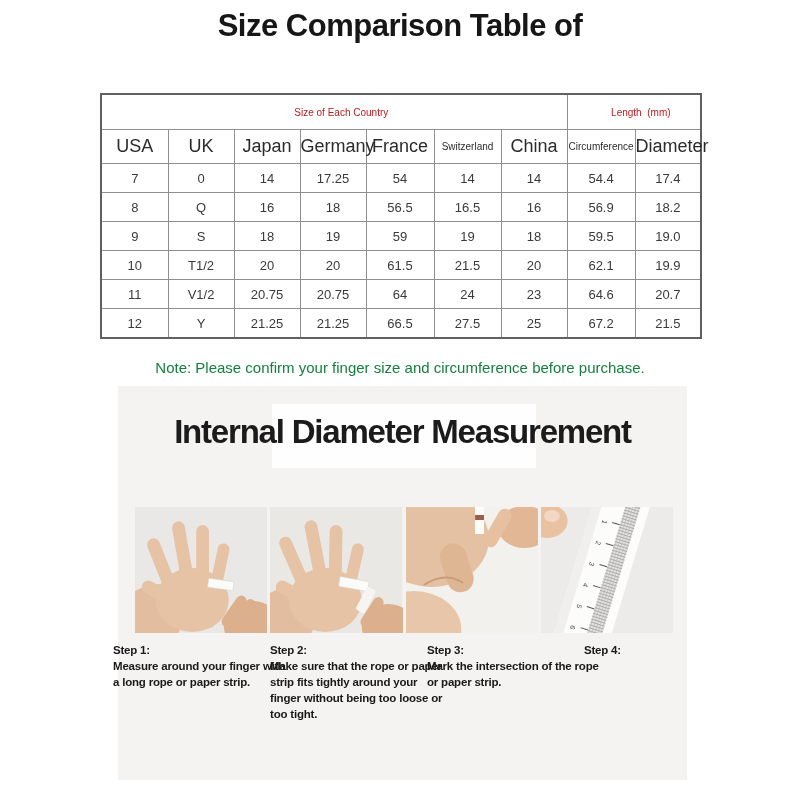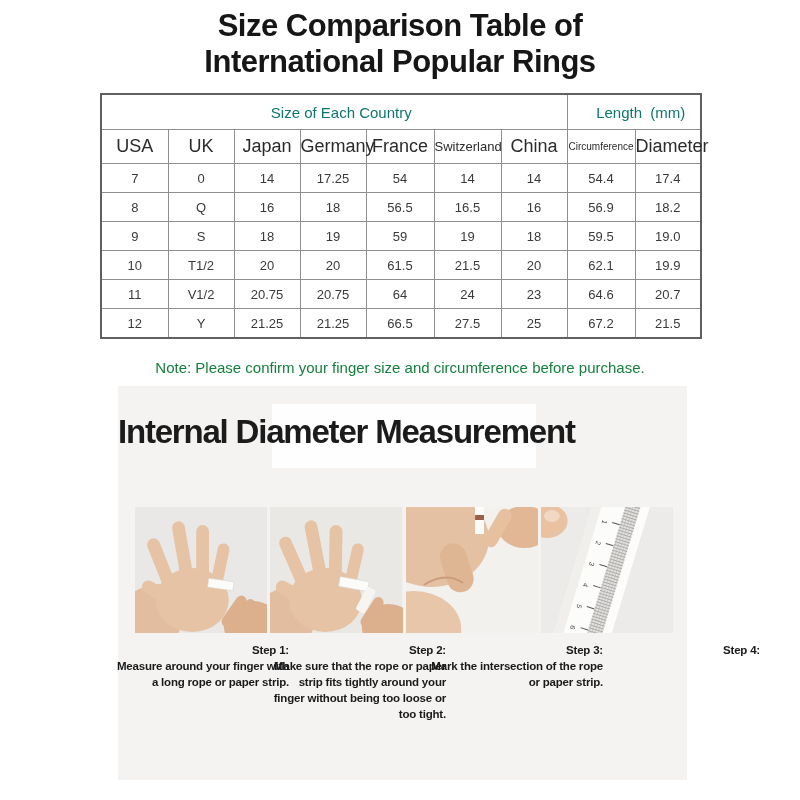--- a/index.html
+++ b/index.html
@@ -15,67 +15,66 @@
   
   .size-table{
     position:absolute;left:100px;top:93px;width:600px;
     border-collapse:collapse;table-layout:fixed;
     border:2px solid #606060;
   }
   .size-table th,.size-table td{
     border:1px solid #8f8f8f;text-align:center;vertical-align:middle;
     font-weight:normal;color:#333;padding:0;
   }
-  .size-table .group-row th{height:34px;font-size:15px;color:#0f766e;padding-left:14px;}
+  .size-table .group-row th{height:34px;font-size:10px;color:#b91c1c;padding-left:14px;}
   .size-table .cols-row th{height:33px;font-size:18px;color:#2b2b2b;}
-  .size-table .cols-row th.small{font-size:13px;}
+  .size-table .cols-row th.small{font-size:10px;}
   .size-table .cols-row th.xsmall{font-size:10px;}
   .size-table tbody td{height:28px;font-size:13px;color:#3a3a3a;}
   
   .purchase-note{
     position:absolute;top:359px;left:0;width:800px;text-align:center;
     font-size:15px;color:#15803d;
   }
   
   .measurement-section{
     position:absolute;left:118px;top:386px;width:569px;height:394px;
     background:#f5f3f2;
   }
   .heading-backplate{
     position:absolute;left:154px;top:18px;width:264px;height:64px;background:#fefefe;
   }
   .section-heading{
-    position:absolute;top:27px;left:0;width:569px;
+    position:absolute;top:27px;left:0;width:569px;text-align:center;
     font-size:33px;font-weight:bold;color:#1b1b1b;letter-spacing:-1.2px;
   }
   .photos-row{
     position:absolute;left:17px;top:121px;width:538px;height:126px;
     display:flex;gap:3px;
   }
   .photo{flex:1 1 0;height:126px;overflow:hidden;}
   .photo svg{display:block;width:100%;height:100%;}
   .steps-row{
     position:absolute;left:17px;top:256px;width:538px;
     display:flex;gap:3px;
   }
   .step{flex:1 1 0;position:relative;}
   .step-inner{
-    width:176px;margin-left:-22px;text-align:right;
+    width:176px;margin-left:-22px;text-align:left;
     font-size:11.5px;line-height:16px;font-weight:bold;color:#1a1a1a;letter-spacing:-0.2px;
   }
   .step-label{display:block;}
 </style>
 </head>
 <body>
 
 <div class="page">
 
   <div class="main-title">
     <div>Size Comparison Table of</div>
-    <div>International Popular Rings</div>
   </div>
 
   <table class="size-table">
     <colgroup>
       <col style="width:67px">
         <col style="width:66px">
         <col style="width:66px">
       <col style="width:66px">
         <col style="width:68px">
         <col style="width:67px">

